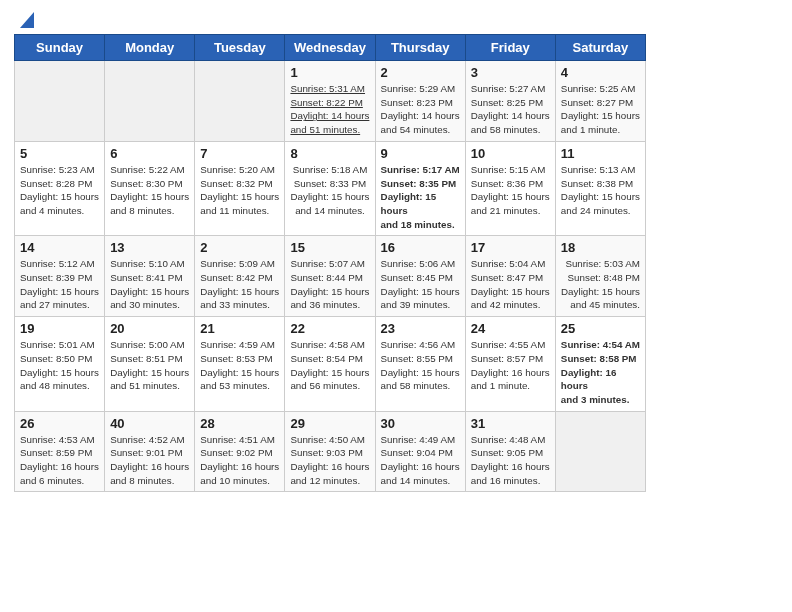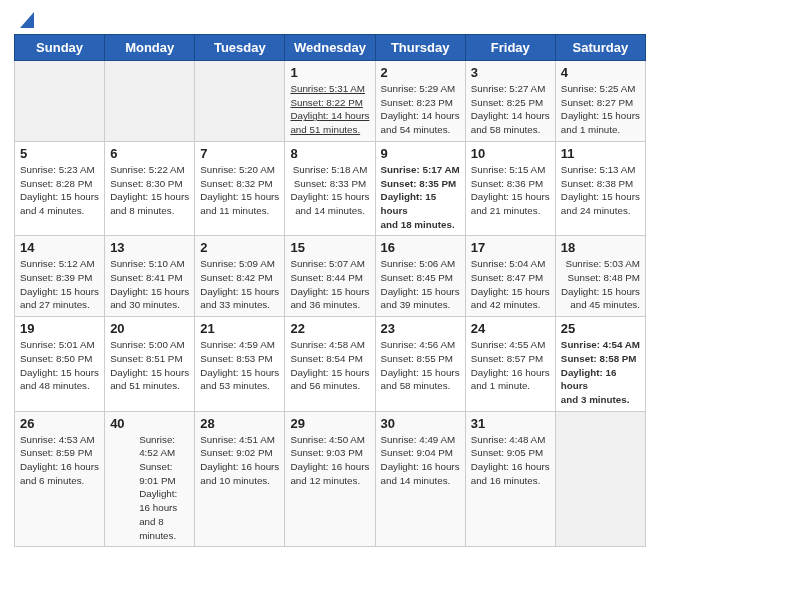--- a/index.html
+++ b/index.html
@@ -315,21 +315,21 @@
         <tr>
           <td>
             <div class="day-num">26</div>
             <div class="day-info" style="white-space: pre-line;">Sunrise: 4:53 AM
 Sunset: 8:59 PM
 Daylight: 16 hours
 and 6 minutes.</div>
           </td>
           <td>
             <div class="day-num">40</div>
-            <div class="day-info" style="white-space: pre-line; margin-left: 29px;">Sunrise: 4:52 AM
+            <div class="day-info" style="white-space: pre-line;">Sunrise: 4:52 AM
 Sunset: 9:01 PM
 Daylight: 16 hours
 and 8 minutes.</div>
           </td>
           <td>
             <div class="day-num">28</div>
             <div class="day-info" style="white-space: pre-line;">Sunrise: 4:51 AM
 Sunset: 9:02 PM
 Daylight: 16 hours
 and 10 minutes.</div>

